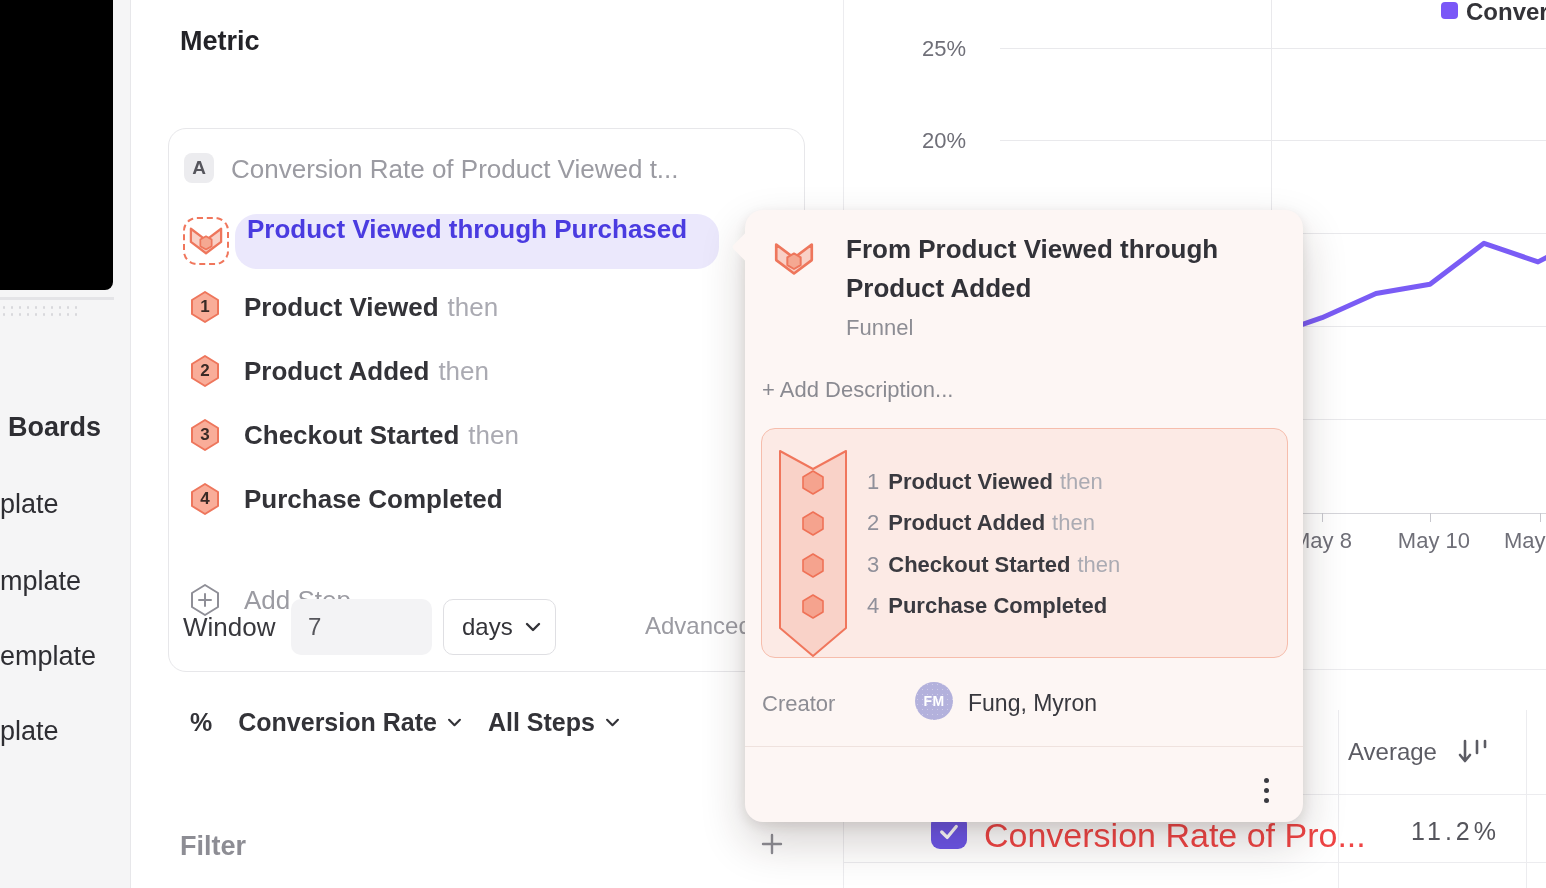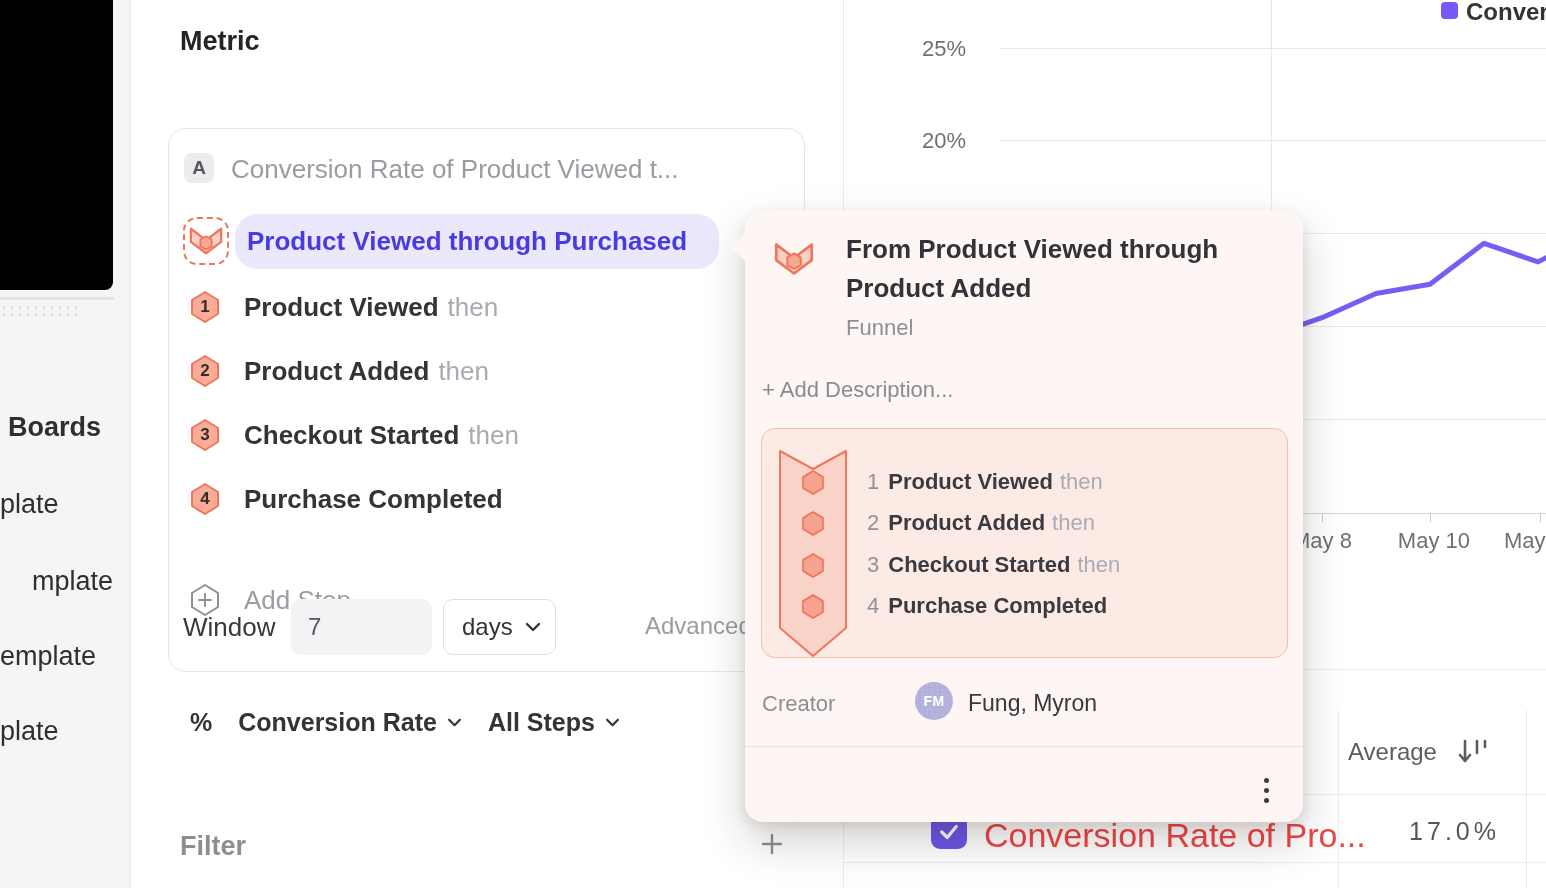--- a/index.html
+++ b/index.html
@@ -19,21 +19,21 @@
   
   .panel-title { left:180px; top:26px; font-size:27px; font-weight:700; color:#232328; }
   .metric-card { left:168px; top:128px; width:637px; height:544px; background:#fff;
     border:1px solid #e7e7ea; border-radius:18px; }
   .a-badge { left:184px; top:153px; width:30px; height:30px; background:#ececef; border-radius:8px;
     color:#55555c; font-weight:700; font-size:19px; display:flex; align-items:center; justify-content:center; }
   .a-title { left:231px; top:154px; font-size:26px; color:#9b9ba2; white-space:nowrap; }
   .funnel-iconbox { left:183px; top:217px; width:46px; height:48px; border:2px dashed #f0765c;
     border-radius:14px; display:flex; align-items:center; justify-content:center; background:#fff; }
   .funnel-pill { left:235px; top:214px; width:484px; height:55px; background:#ebe8fc; border-radius:22px;
-    display:flex; align-items:center; }
+    display:flex; }
   .funnel-pill span { margin-left:12px; font-size:26px; font-weight:700; color:#4a3be0; white-space:nowrap; }
   .step-row { left:190px; height:32px; display:flex; align-items:center; }
   .step-badge { width:30px; height:32px; position:relative; flex:0 0 30px; }
   .step-badge .num { position:absolute; inset:0; display:flex; align-items:center; justify-content:center;
     font-size:17px; font-weight:700; color:#3a2a26; }
   .step-text { margin-left:24px; font-size:26px; font-weight:600; color:#333338; white-space:nowrap; }
   .step-then { font-weight:400; color:#aaaab2; margin-left:9px; }
   .addstep-text { margin-left:24px; font-size:26px; color:#9b9ba2; font-weight:500; }
   .window-label { left:183px; top:612px; font-size:26px; font-weight:500; color:#38383d; }
   .window-input { left:291px; top:599px; width:141px; height:56px; background:#f3f3f5; border-radius:10px;
@@ -101,21 +101,21 @@
 </style>
 </head>
 <body>
 
 <div class="abs sidebar"></div>
 <div class="abs black-block"></div>
 <div class="abs side-divider"></div>
 <div class="abs side-dots"></div>
 <div class="abs side-item boards" style="top:412px;">Boards</div>
 <div class="abs side-item" style="top:489px;">plate</div>
-<div class="abs side-item" style="top:566px;padding-left:32px;">mplate</div>
+<div class="abs side-item" style="top:566px;">mplate</div>
 <div class="abs side-item" style="top:641px;">emplate</div>
 <div class="abs side-item" style="top:716px;">plate</div>
 
 <div class="abs panel-title">Metric</div>
 <div class="abs metric-card"></div>
 <div class="abs a-badge">A</div>
 <div class="abs a-title">Conversion Rate of Product Viewed t...</div>
 
 <div class="abs funnel-iconbox">
   <svg width="34" height="30" viewBox="0 0 36 30">
@@ -247,21 +247,21 @@
     <path d="M29,5 L29,11" stroke="#5c5c64" stroke-width="2.6" stroke-linecap="round"></path>
   </svg>
 </div>
 
 <div class="abs row-check">
   <svg width="22" height="20" viewBox="0 0 24 22">
       <path d="M4,11 L10,17 L20,5" fill="none" stroke="#ffffff" stroke-width="3.6" stroke-linecap="round" stroke-linejoin="round"></path>
     </svg>
 </div>
 <div class="abs row-label">Conversion Rate of Pro...</div>
-<div class="abs row-value">17.0%</div>
+<div class="abs row-value">11.2%</div>
 
 <div class="abs popover">
   <div class="notch"></div>
 
   <div class="pop-funnel">
     <svg width="40" height="34" viewBox="0 0 36 30">
       <path d="M2,2 L18,14 L34,2 L34,16 L18,28 L2,16 Z" fill="#f9d0c6" stroke="#ee765c" stroke-width="2.4" stroke-linejoin="round"></path>
       <path d="M18,10 L24,13.5 L24,20.5 L18,24 L12,20.5 L12,13.5 Z" fill="#f5a892" stroke="#ee765c" stroke-width="1.8" stroke-linejoin="round"></path>
     </svg>
   </div>

